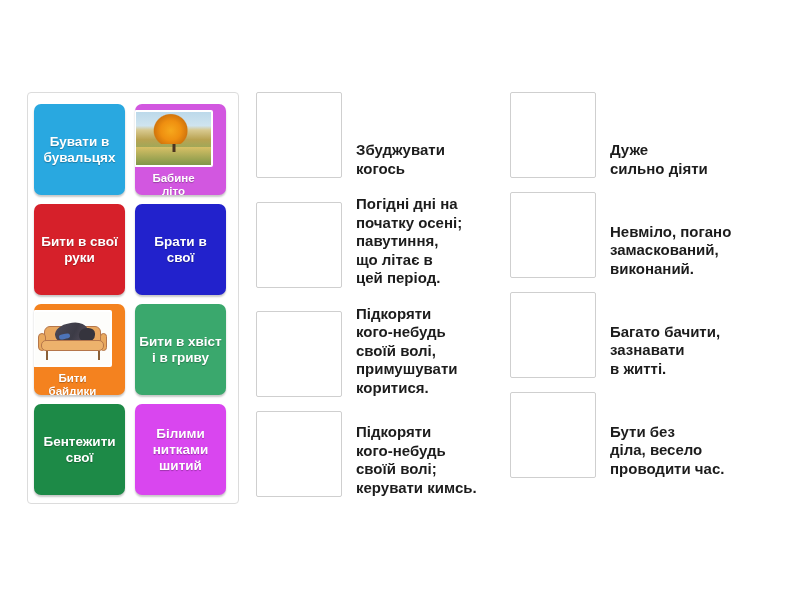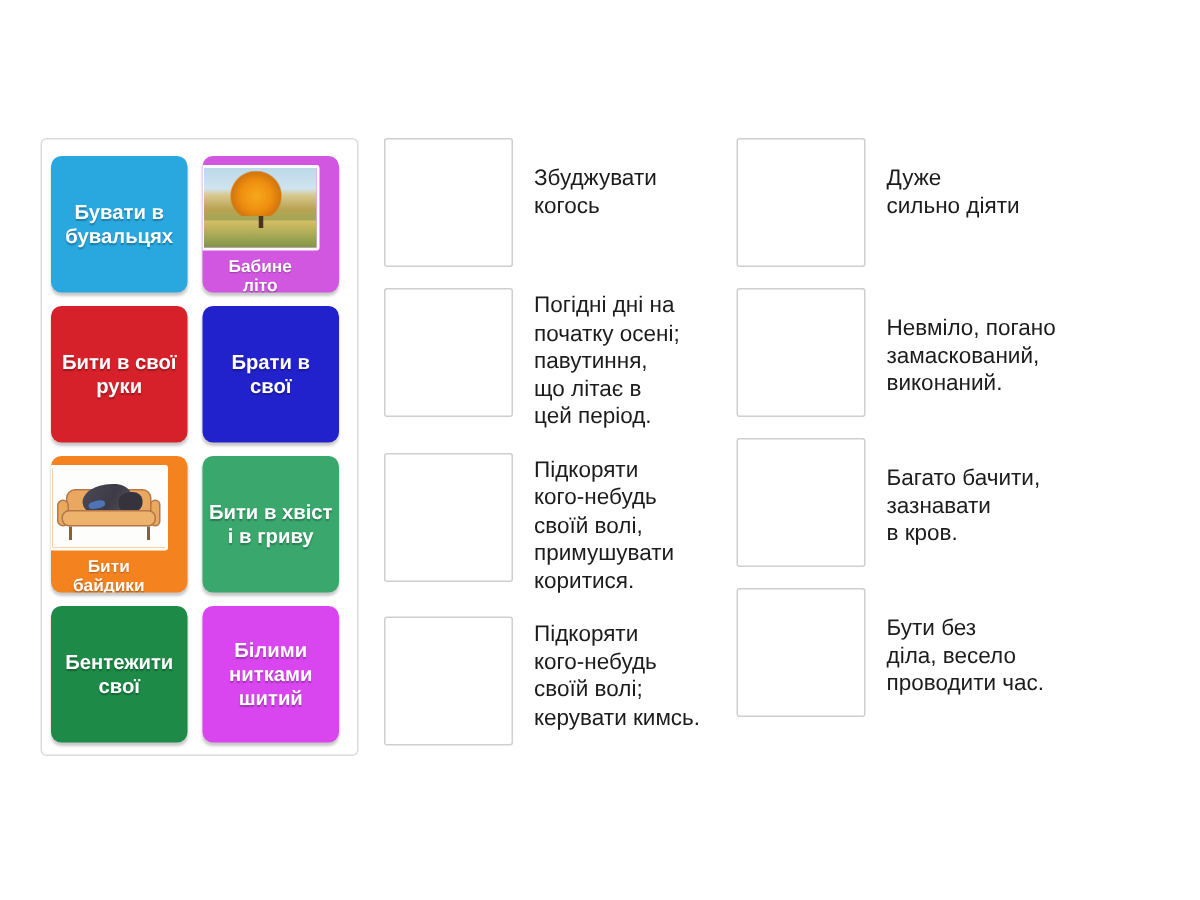--- a/index.html
+++ b/index.html
@@ -186,27 +186,28 @@
     transform: rotate(-12deg);
   }
 
   
   .def-col {
     position: absolute;
     top: 92px;
     width: 270px;
   }
   #def-col-left  { left: 256px; }
-  #def-col-right { left: 491px; }
+  #def-col-right { left: 510px; }
 
   .def-row {
     display: flex;
-    align-items: flex-start;
+    align-items: flex-end;
     margin-bottom: 14px;
     min-height: 86px;
+    font-weight: bold;
   }
 
   .drop-zone {
     flex: 0 0 auto;
     width: 86px;
     height: 86px;
     background: #ffffff;
     border: 1px solid #cfcfcf;
     border-radius: 2px;
     cursor: pointer;
@@ -335,21 +336,21 @@
       <div class="drop-zone"></div>
       <div class="def-text">Невміло, погано
 замаскований,
 виконаний.</div>
     </div>
 
     <div class="def-row">
       <div class="drop-zone"></div>
       <div class="def-text">Багато бачити,
 зазнавати
-в кров.</div>
+в житті.</div>
     </div>
 
     <div class="def-row">
       <div class="drop-zone"></div>
       <div class="def-text">Бути без
 діла, весело
 проводити час.</div>
     </div>
 
   </div>

